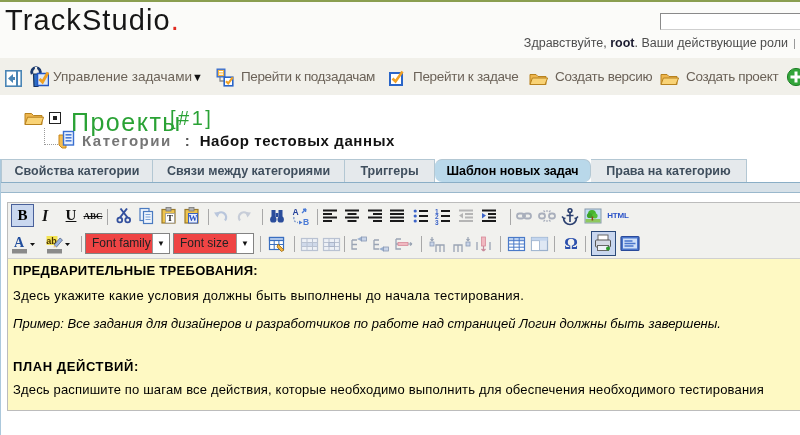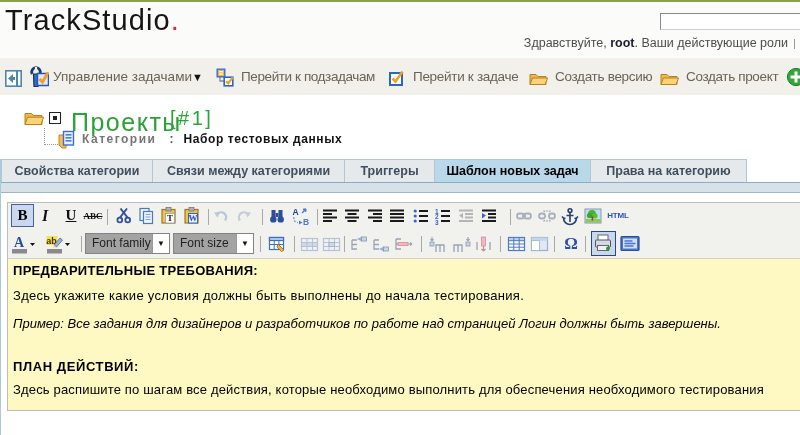--- a/index.html
+++ b/index.html
@@ -14,47 +14,47 @@
   border:1px solid #8a8a8a; border-bottom-color:#cfcfcf; border-right:none; }
 #greet { right:12px; top:34px; font-size:12.5px; color:#4d4d4d; }
 #greet b { color:#1c1c30;text-align:right; }
 #greetbar { left:794px; top:37px; width:1px; height:10px; background:#999; }
 #menubar { left:0; top:58px; width:800px; height:37px; background:#f1f0ea; overflow:hidden; }
 .mlabel { font-size:13.5px; color:#6b6258; position:absolute; top:11px; white-space:nowrap; }
 .mlabel .arr { color:#111; font-size:11px; letter-spacing:0; }
 #crumbs { left:0; top:95px; width:800px; height:64px; background:#fff; }
 #bc1 { left:71px; top:13px; font-size:25px; color:#2aa235; white-space:nowrap; letter-spacing:1.5px; }
 #bc1b { left:170px; top:12px; font-size:20px; color:#2aa235; white-space:nowrap; letter-spacing:2.5px; }
-#bc2 { left:82px; top:37px; font-size:12px; font-weight:bold; color:#757575; white-space:nowrap; letter-spacing:1.5px; }
+#bc2 { left:82px; top:37px; font-size:15px; font-weight:bold; color:#757575; white-space:nowrap; letter-spacing:1.5px; }
 #bc2 .colon { color:#555; font-weight:bold; }
 #bc2 .val { color:#121212; }
 .dotv { border-left:1px dotted #9a9a9a; }
 .doth { border-top:1px dotted #9a9a9a; }
 #pagebox { left:0; top:159px; width:800px; height:276px; border-left:1px solid #abc8dc; }
 #tabs { position:absolute; left:0; top:0; height:23px; white-space:nowrap; font-size:0; }
 .tab { display:inline-block; vertical-align:top; height:23px; line-height:22px; text-align:center;
   background:#e5e9ec; color:#3f4e5d; font-weight:bold; font-size:12.5px;
   border-top:1px solid #b3c7d3; border-right:1px solid #b3c7d3; }
 .tab.first { border-left:1px solid #b3c7d3; }
-.tab.active { background:#b9d8ea; color:#000; }
+.tab.active { background:#b9d8ea; color:#000;border-radius:7px; }
 #strip { position:absolute; left:0; top:23px; width:800px; height:11px; background:#d7e1e8;
   border-top:1px solid #8aaec6; border-bottom:1px solid #9ab8cc; }
 #editor { position:absolute; left:6px; top:43px; width:795px; height:209px;
   border:1px solid #bcbcbc; background:#f1f1ee; }
 #tbar { position:absolute; left:0; top:0; width:793px; height:55px; }
 #canvas { position:absolute; left:0; top:55px; width:793px; height:152px; background:#fef9c3;
   border-top:1px solid #d0d0d0; font-size:13px; color:#000; }
 #canvas .ln { position:absolute; left:5px; white-space:nowrap; }
 .sep1 { position:absolute; top:6px; width:1px; height:16px; background:#a8a8a8; }
 .r1 { position:absolute; top:3px; }
 .r2 { position:absolute; top:31px; }
 .tbtxt { position:absolute; top:3px; width:20px; height:20px; font-family:'Liberation Serif',serif;
   font-weight:bold; font-size:15px; color:#111; text-align:center; line-height:19px; }
 .sep2 { position:absolute; top:33px; width:1px; height:16px; background:#a8a8a8; }
-.selbox { position:absolute; top:30px; height:21px; background:#a3a3a3; border:1px solid #838383;
+.selbox { position:absolute; top:30px; height:21px; background:#ef4444; border:1px solid #838383;
   font-size:12px; color:#222; line-height:19px; padding-left:6px; }
 .selbox .sarr { position:absolute; right:0; top:0; width:17px; height:19px; border-left:1px solid #9a9a9a;
   background:#fff; text-align:center; font-size:8px; line-height:19px; color:#111; }
 </style>
 </head>
 <body>
 <div id="topline" class="abs"></div>
 <div id="header" class="abs">
   <div id="logo" class="abs">TrackStudio<span class="dot">.</span></div>
   <div id="search" class="abs"></div>

